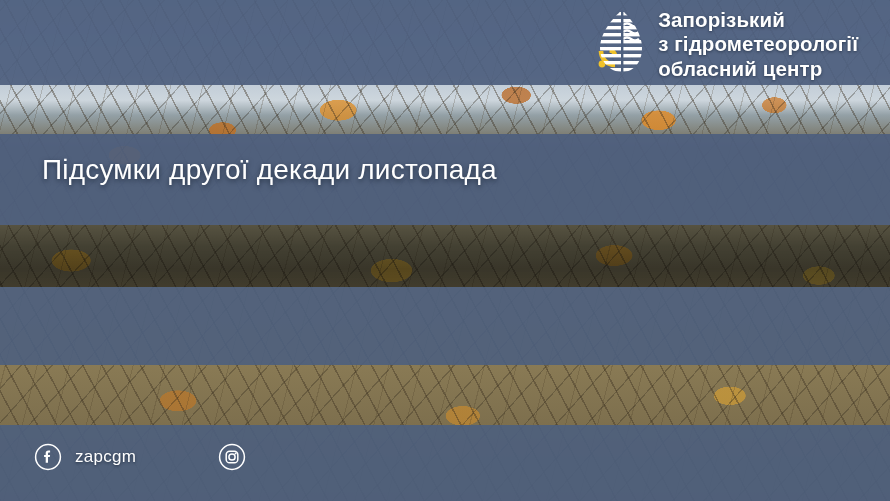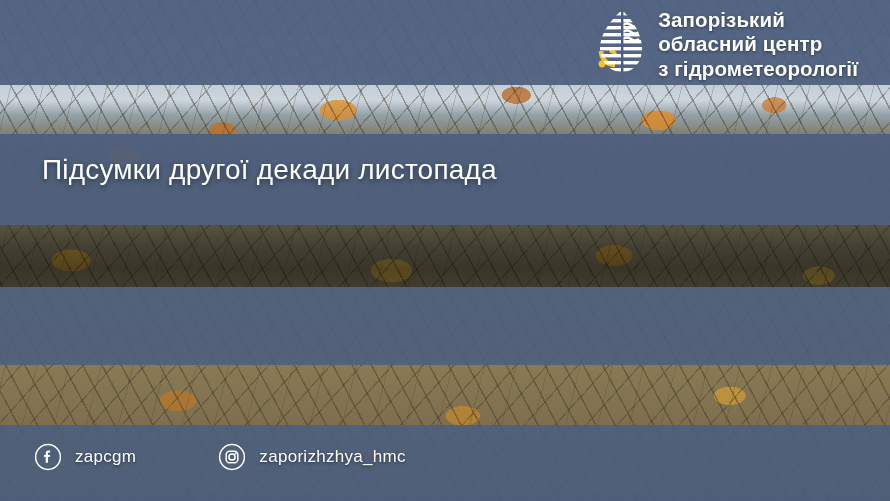--- a/index.html
+++ b/index.html
@@ -201,22 +201,22 @@
           <path d="M35 17 q4 -3 8 0 t8 0"></path>
           <path d="M35 24 q4 -3 8 0 t8 0"></path>
           <path d="M35 31 q4 -3 8 0 t8 0"></path>
         </g>
 
         <rect x="33" y="2" width="2.4" height="62" fill="#4d5f7e"></rect>
       </g>
     </svg>
     <div class="brand-text">
       <div>Запорізький</div>
+      <div>з гідрометеорології</div>
       <div>обласний центр</div>
-      <div>з гідрометеорології</div>
     </div>
   </div>
 
   <div class="headline">
     <div class="h2">Підсумки другої декади листопада</div>
   </div>
 
   <div class="social">
 
     <div class="social-item">
@@ -227,18 +227,17 @@
       <span class="handle">zapcgm</span>
     </div>
 
     <div class="social-item">
       <svg class="glyph" viewBox="0 0 28 28" aria-hidden="true">
         <circle cx="14" cy="14" r="12.4" fill="none" stroke="#ffffff" stroke-width="1.5"></circle>
         <rect x="8.2" y="8.2" width="11.6" height="11.6" rx="3.4" ry="3.4" fill="none" stroke="#ffffff" stroke-width="1.5"></rect>
         <circle cx="14" cy="14" r="3.1" fill="none" stroke="#ffffff" stroke-width="1.5"></circle>
         <circle cx="17.6" cy="10.5" r="1.05" fill="#ffffff"></circle>
       </svg>
-      <span class="handle">zaporizhzhya_hmc</span>
     </div>
 
   </div>
 
 </div>
 
 </body></html>

